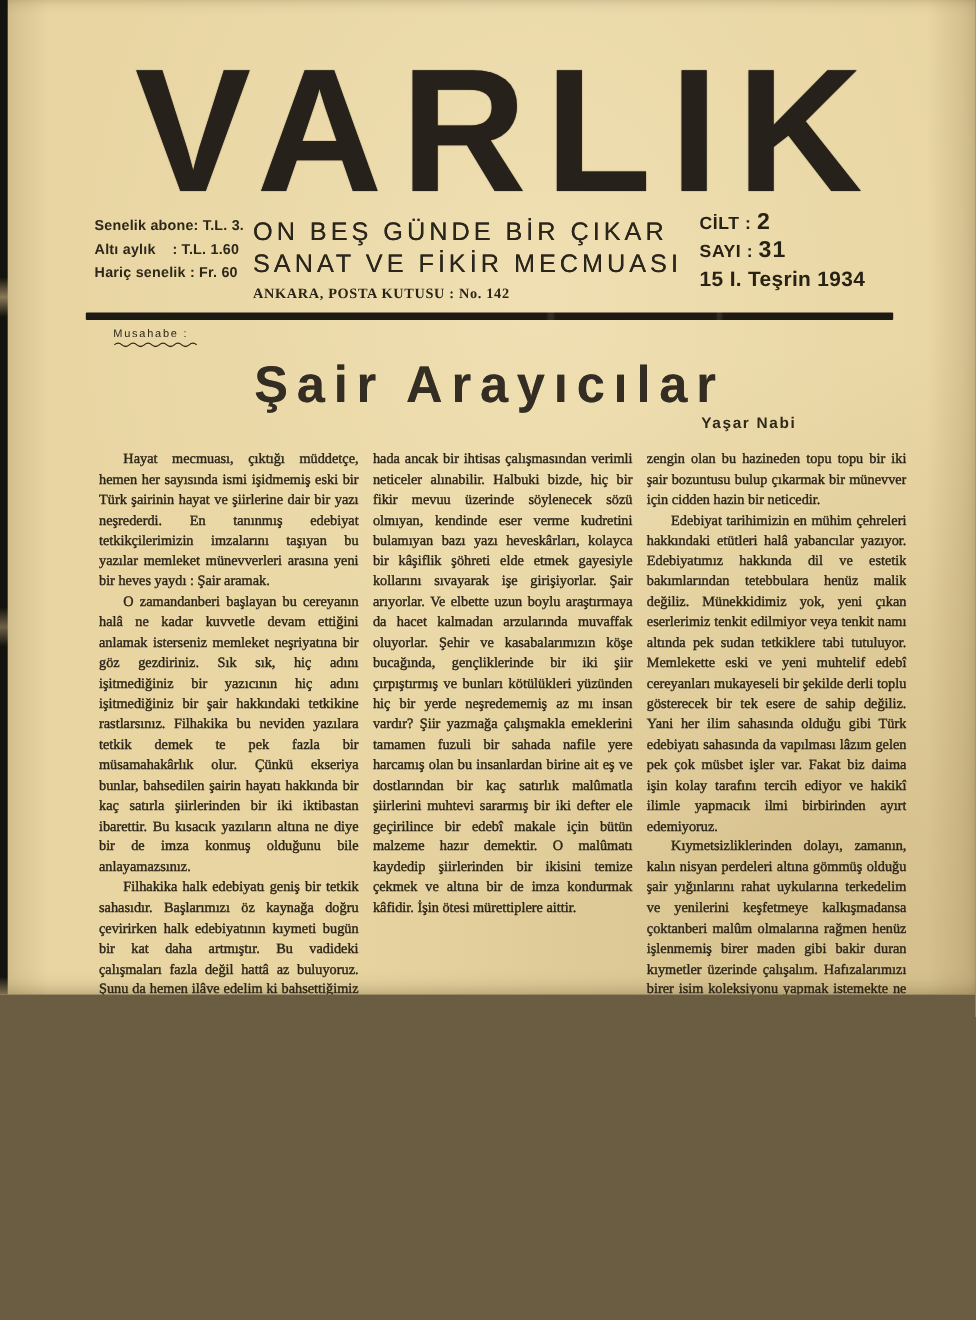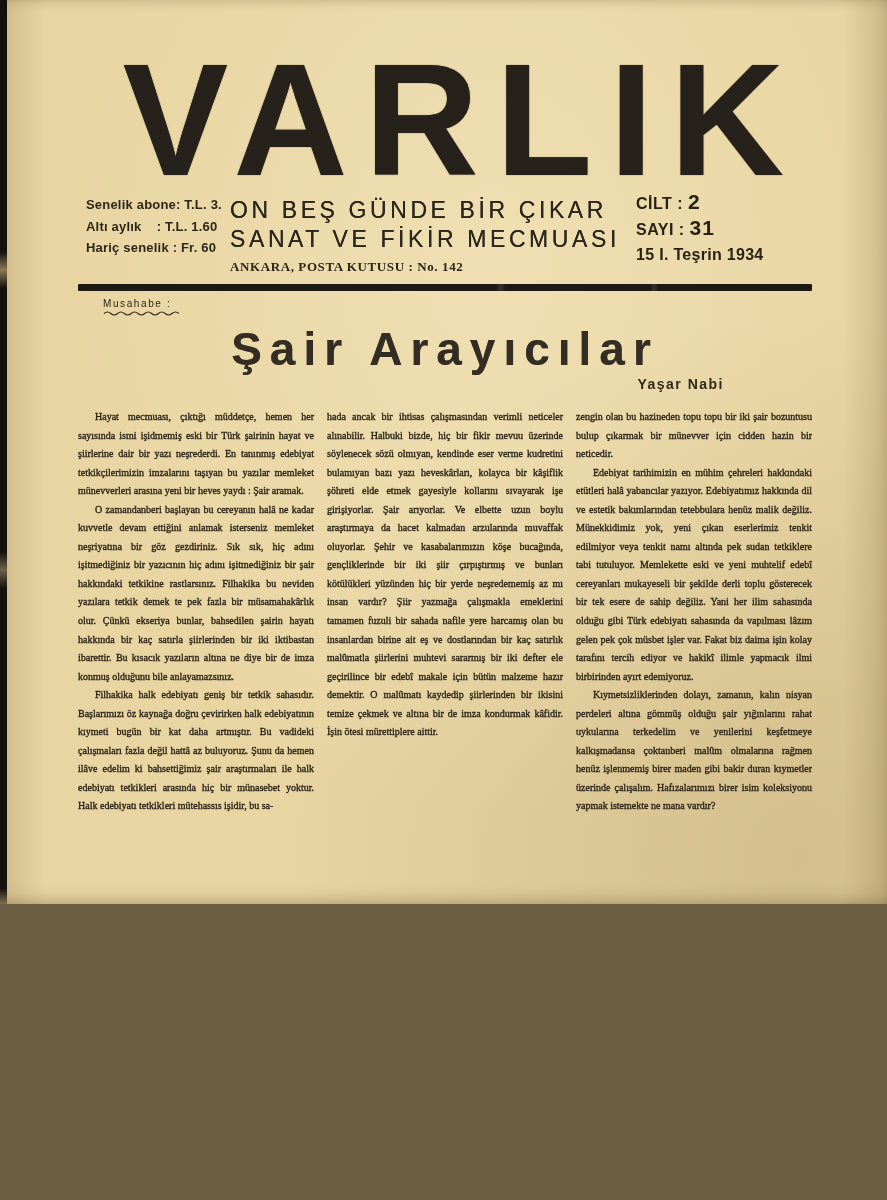--- a/index.html
+++ b/index.html
@@ -51,21 +51,21 @@
   .address{
     margin-top:5px;font-family:"Liberation Serif",serif;font-weight:bold;
     font-size:13px;letter-spacing:.6px;color:#2b2519;white-space:nowrap;
   }
   .issue{
     position:absolute;left:558px;top:0;width:176px;text-align:left;
     font-weight:bold;color:#272215;
   }
   .issue-line{font-size:16px;line-height:24px;letter-spacing:.5px;}
   .issue-num{font-size:21px;letter-spacing:1px;}
-  .issue-date{font-size:16px;line-height:25px;letter-spacing:.3px;}
+  .issue-date{font-size:19px;line-height:25px;letter-spacing:.3px;}
   .rule{
     position:absolute;left:78px;top:284px;width:734px;height:7px;
     background:linear-gradient(90deg,#1d1a14 0 57%,#332e24 57.4% 57.8%,#1d1a14 58.2% 78%,#332e24 78.3% 78.6%,#1d1a14 79% 100%);
     border-radius:1px;
   }
   .section-label{
     position:absolute;left:103px;top:298px;
     font-size:10px;font-weight:normal;letter-spacing:1.6px;color:#2b2618;
   }
   .section-label svg{display:block;margin-top:1px;}
@@ -73,24 +73,24 @@
     position:absolute;left:78px;top:322px;width:734px;text-align:center;
     font-size:46px;font-weight:bold;letter-spacing:8px;color:#332d23;
     transform:scaleY(1.02);white-space:nowrap;
     text-shadow:0 0 .5px rgba(51,45,35,.6);
   }
   .article-author{
     position:absolute;top:376px;right:163px;
     font-size:14px;font-weight:bold;letter-spacing:1.5px;color:#2e2919;
   }
   .columns{
-    position:absolute;left:78px;top:408px;width:734px;height:718px;
+    position:absolute;left:90px;top:408px;width:734px;height:718px;
     display:flex;gap:13px;overflow:hidden;
     font-family:"Liberation Serif",serif;
-    font-size:10px;line-height:18.55px;
+    font-size:13px;line-height:18.55px;
     color:#2b2418;
     -webkit-text-stroke:.35px #2b2418;
     text-align:justify;
   }
   .col{width:236px;flex:0 0 auto;}
   .col p{margin:0;}
   .col p.indent{text-indent:1.7em;}
   .col p.cont{text-indent:0;}
 </style>
 </head>

